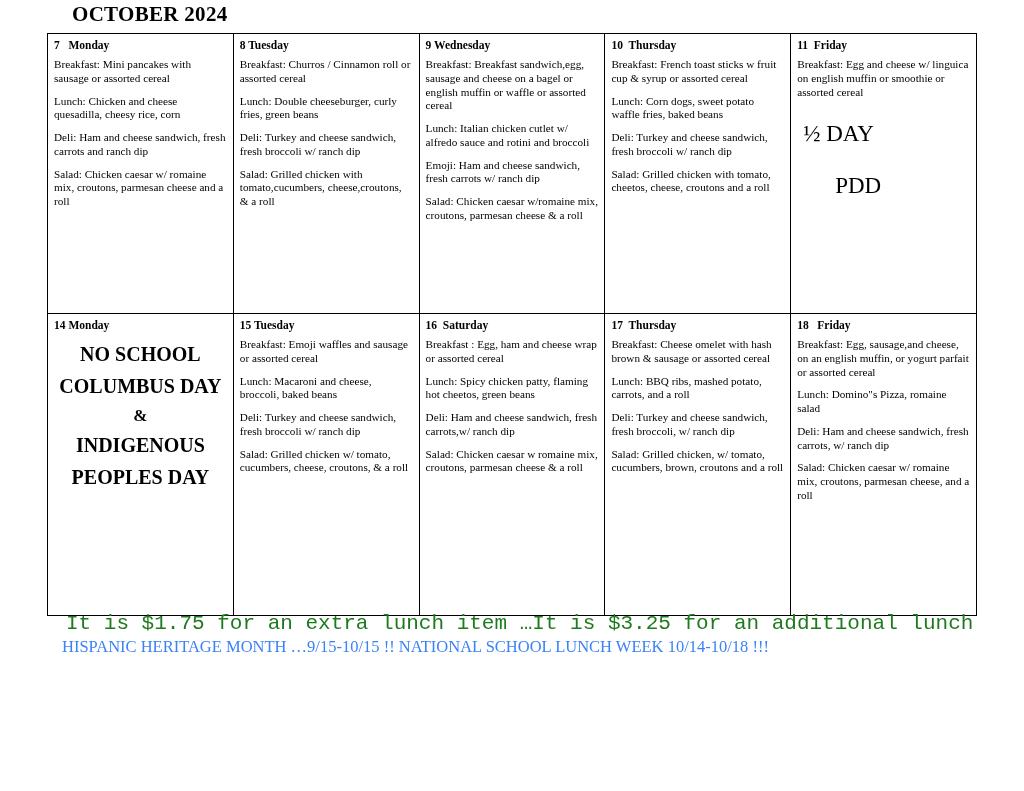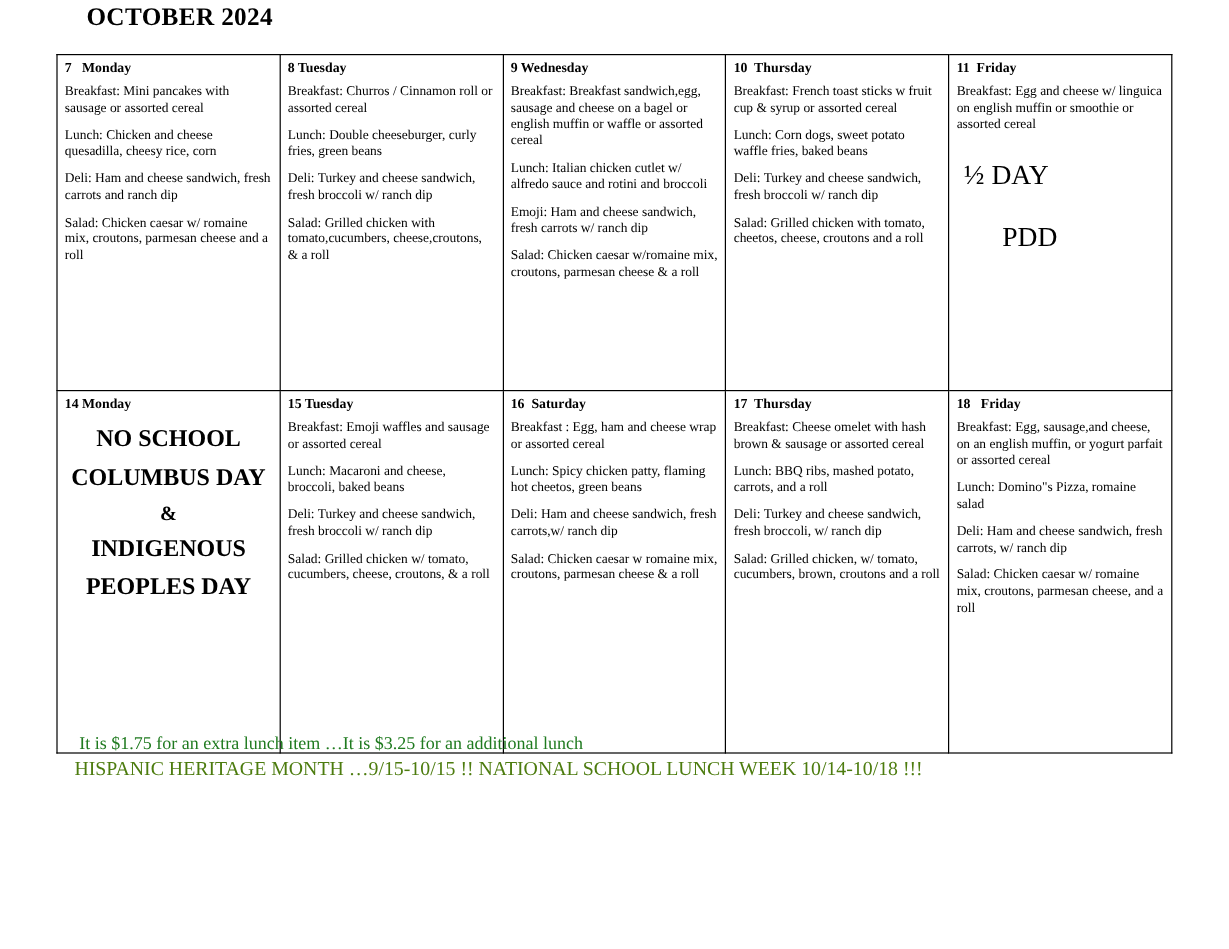--- a/index.html
+++ b/index.html
@@ -26,21 +26,21 @@
     left: 72px;
     top: 2px;
     font-family: "Liberation Serif", serif;
     font-size: 21px;
     font-weight: bold;
     letter-spacing: 0.3px;
   }
   .calendar {
     position: absolute;
     left: 47px;
-    top: 45px;
+    top: 33px;
     width: 930px;
     border-collapse: collapse;
     table-layout: fixed;
   }
   .calendar td {
     border: 1.5px solid #000000;
     vertical-align: top;
     padding: 5px 6px 6px 6px;
   }
   .row1 td { height: 268px; }
@@ -79,22 +79,22 @@
   .noschool-block .amp {
     font-size: 17px;
   }
   .footer {
     position: absolute;
     left: 62px;
     top: 612px;
     width: 930px;
   }
   .footer-line1 {
-    font-family: Liberation Serif, serif;
-    font-size: 15px;
+    font-family: Liberation Mono, monospace;
+    font-size: 21px;
     color: #1f7a1f;
     margin-bottom: 2px;
     padding-left: 4px;
   }
   .footer-line2 {
     font-family: "Liberation Serif", serif;
     font-size: 16.5px;
     color: #e8a33d;
   }
 </style>
@@ -190,16 +190,16 @@
           <div class="entry">Lunch: Domino"s Pizza, romaine salad</div>
           <div class="entry">Deli: Ham and cheese sandwich, fresh carrots, w/ ranch dip</div>
           <div class="entry">Salad: Chicken caesar w/ romaine mix, croutons, parmesan cheese, and a roll</div>
         </td>
       </tr>
     </tbody>
   </table>
 
   <div class="footer">
     <div class="footer-line1" style="color: rgb(31, 122, 31);">It is $1.75 for an extra lunch item …It is $3.25 for an additional lunch</div>
-    <div class="footer-line2" style="color: #4d7c0f;">HISPANIC HERITAGE MONTH …9/15-10/15 !!   NATIONAL SCHOOL LUNCH WEEK 10/14-10/18 !!!</div>
+    <div class="footer-line2" style="color: #3b82f6;">HISPANIC HERITAGE MONTH …9/15-10/15 !!   NATIONAL SCHOOL LUNCH WEEK 10/14-10/18 !!!</div>
   </div>
 
 </div>
 
 </body></html>

